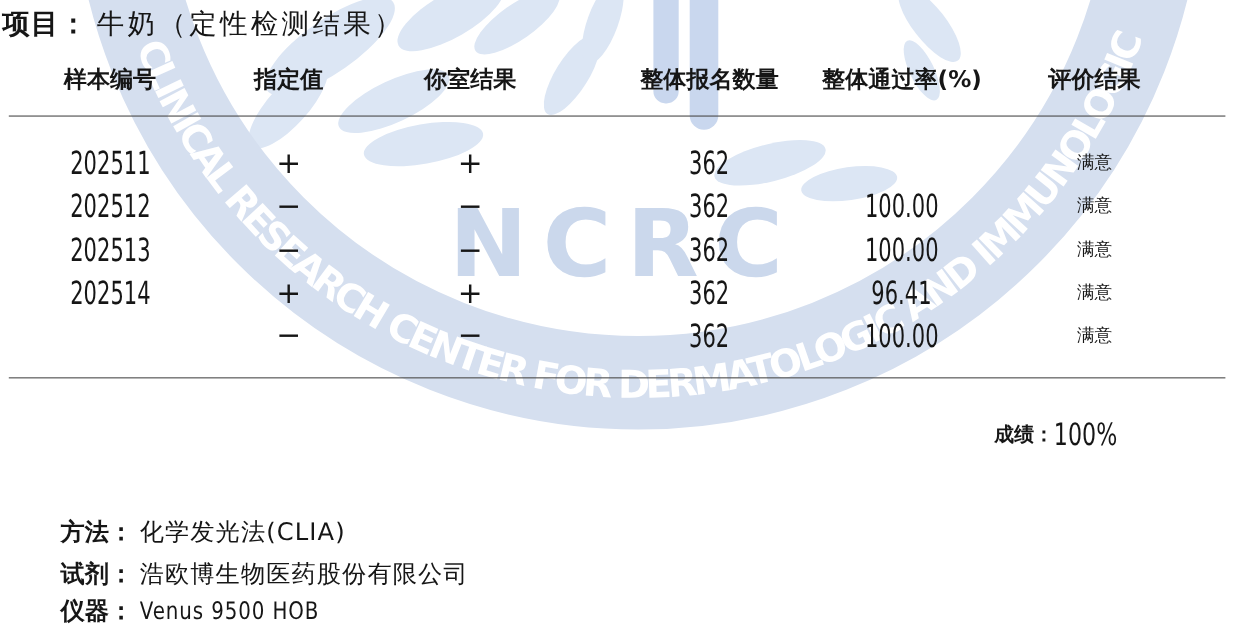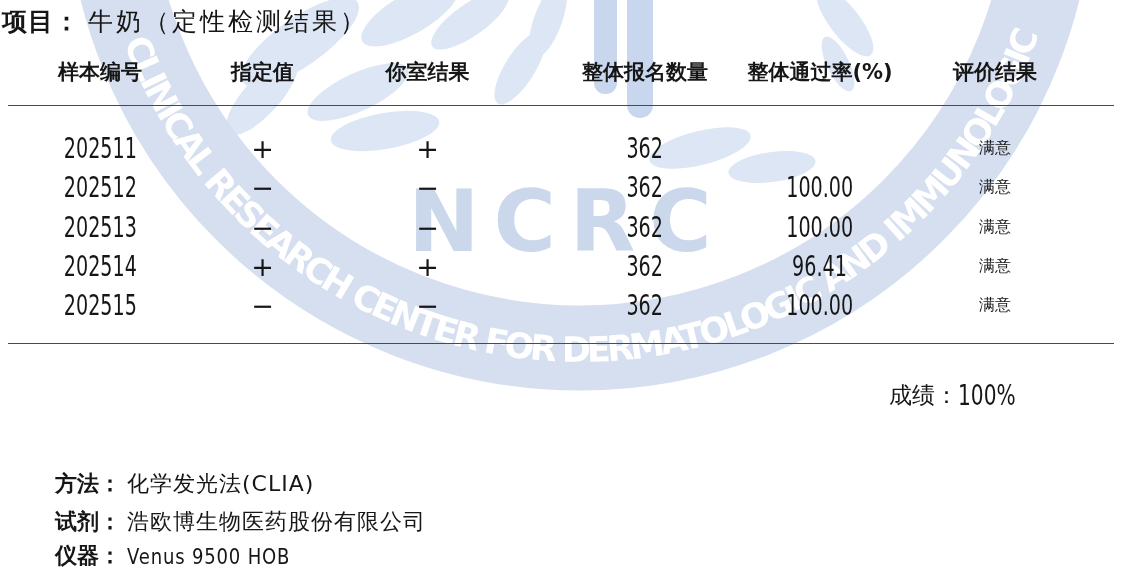--- a/index.html
+++ b/index.html
@@ -27,21 +27,21 @@
   .c5{left:735px;width:170px;}
   .c6{left:910px;width:170px;}
   .th .cell{font-weight:bold;font-size:21px;}
   .hdr{top:58px;}
   .r1{top:134px;} .r2{top:173px;} .r3{top:213px;} .r4{top:252px;} .r5{top:291px;}
   .num{font-size:29px;display:inline-block;transform:scaleX(.66);transform-origin:center;white-space:nowrap;}
   .sym{font-size:27px;}
   .cjk{font-size:16px;}
 
   .score{position:absolute;top:379px;right:84px;height:32px;display:flex;align-items:center;}
-  .score-label{font-size:23px;font-weight:normal;margin-left:24px;}
+  .score-label{font-size:18px;font-weight:bold;margin-left:24px;}
   .score-value{font-size:28px;display:inline-block;transform:scaleX(.72);transform-origin:left center;}
 
   .detail{position:absolute;left:55px;height:30px;display:flex;align-items:center;}
   .d1{top:469px;} .d2{top:507px;} .d3{top:541px;}
   .detail .lbl{font-size:22px;font-weight:bold;width:72px;}
   .detail .val{font-size:22px;letter-spacing:1px;}
   .latin{font-size:24px;letter-spacing:0;display:inline-block;transform:scaleX(.82);transform-origin:left center;}
 </style>
 </head>
 <body>
@@ -151,23 +151,20 @@
       <div class="cell c4">
           <span class="num">362</span>
         </div>
       <div class="cell c5">
           <span class="num">96.41</span>
         </div>
       <div class="cell c6 cjk">满意</div>
     </div>
 
     <div class="trow r5">
-      <div class="cell c1">
-          <span class="num">202515</span>
-        </div>
       <div class="cell c2 sym">−</div>
       <div class="cell c3 sym">−</div>
       <div class="cell c4">
           <span class="num">362</span>
         </div>
       <div class="cell c5">
           <span class="num">100.00</span>
         </div>
       <div class="cell c6 cjk">满意</div>
     </div>

